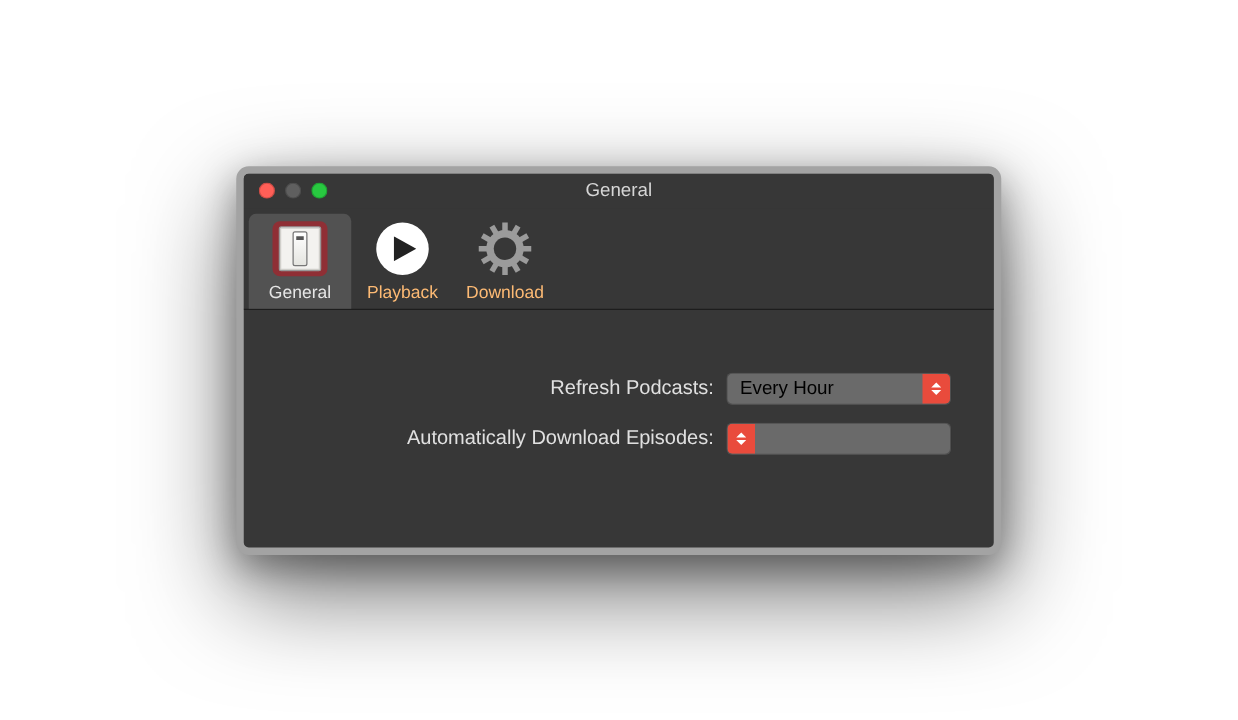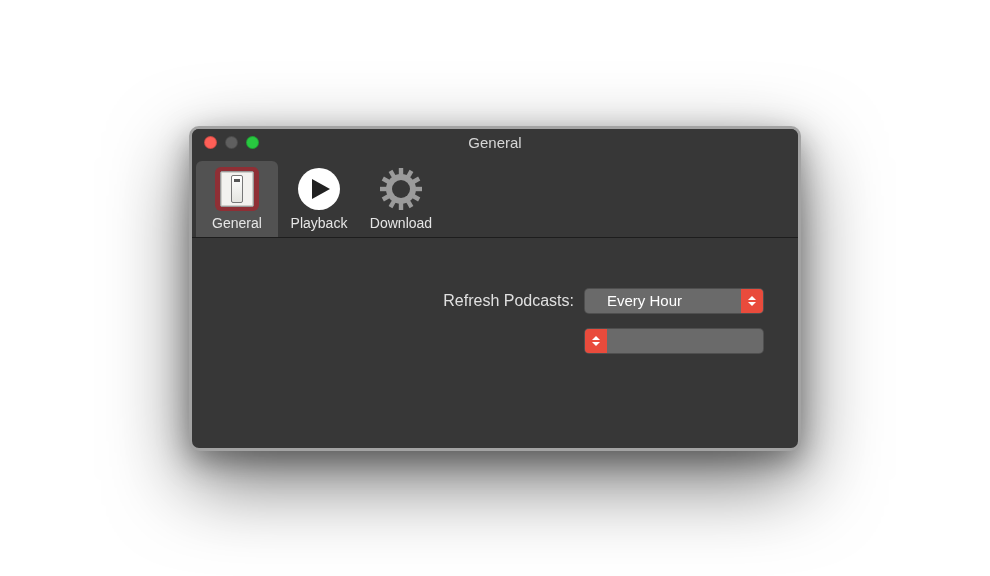--- a/index.html
+++ b/index.html
@@ -15,21 +15,21 @@
       display: flex;
       align-items: center;
       justify-content: center;
     }
     .window {
       width: 612px;
       background: #373737;
       border-radius: 10px;
       box-shadow: 0 30px 80px rgba(0,0,0,0.55), 0 10px 30px rgba(0,0,0,0.35);
       overflow: hidden;
-      border: 3px solid #a3a3a3;
+      border: 6px solid #a3a3a3;
     }
     .titlebar {
       height: 28px;
       background: #373737;
       display: flex;
       align-items: center;
       position: relative;
     }
     .traffic-lights {
       display: flex;
@@ -72,21 +72,21 @@
     .toolbar-item.selected {
       background: #525252;
     }
     .toolbar-icon-wrap {
       height: 48px;
       display: flex;
       align-items: center;
       justify-content: center;
     }
     .toolbar-label {
-      color: #e5e5e5;
+      color: #fdba74;
       font-size: 14px;
       margin-top: 2px;
     }
     .toolbar-item.selected .toolbar-label {
       color: #e6e6e6;
     }
     
     .icon-general-outer {
       width: 44px;
       height: 44px;
@@ -133,21 +133,21 @@
       border-radius: 50%;
       display: flex;
       align-items: center;
       justify-content: center;
     }
     .icon-playback svg {
       margin-left: 4px;
     }
     
     .content {
-      padding: 50px 34px 80px 34px;
+      padding: 50px 34px 60px 34px;
     }
     .form-row {
       display: flex;
       align-items: center;
       justify-content: flex-end;
       margin-bottom: 14px;
     }
     .form-label {
       color: #e0e0e0;
       font-size: 16px;
@@ -159,24 +159,23 @@
       height: 26px;
       background: #6a6a6a;
       border-radius: 5px;
       display: flex;
       align-items: center;
       overflow: hidden;
       border: 0.5px solid rgba(0,0,0,0.25);
     }
     .select-text {
       flex: 1;
-      color: #ffffff;
+      color: #000000;
       font-size: 15px;
       padding: 0 10px;
-      margin-left: 12px;
     }
     .select-arrows {
       width: 22px;
       height: 100%;
       background: #e94b3c;
       display: flex;
       flex-direction: column;
       align-items: center;
       justify-content: center;
       gap: 2px;
@@ -263,20 +262,21 @@
       <div class="select">
         <div class="select-text">Every Hour</div>
         <div class="select-arrows">
           <div class="arrow-up"></div>
           <div class="arrow-down"></div>
         </div>
       </div>
     </div>
 
     <div class="form-row">
+      <div class="form-label">Automatically Download Episodes:</div>
       <div class="select">
         <div class="select-arrows">
           <div class="arrow-up"></div>
           <div class="arrow-down"></div>
         </div>
       </div>
     </div>
 
   </div>
 

